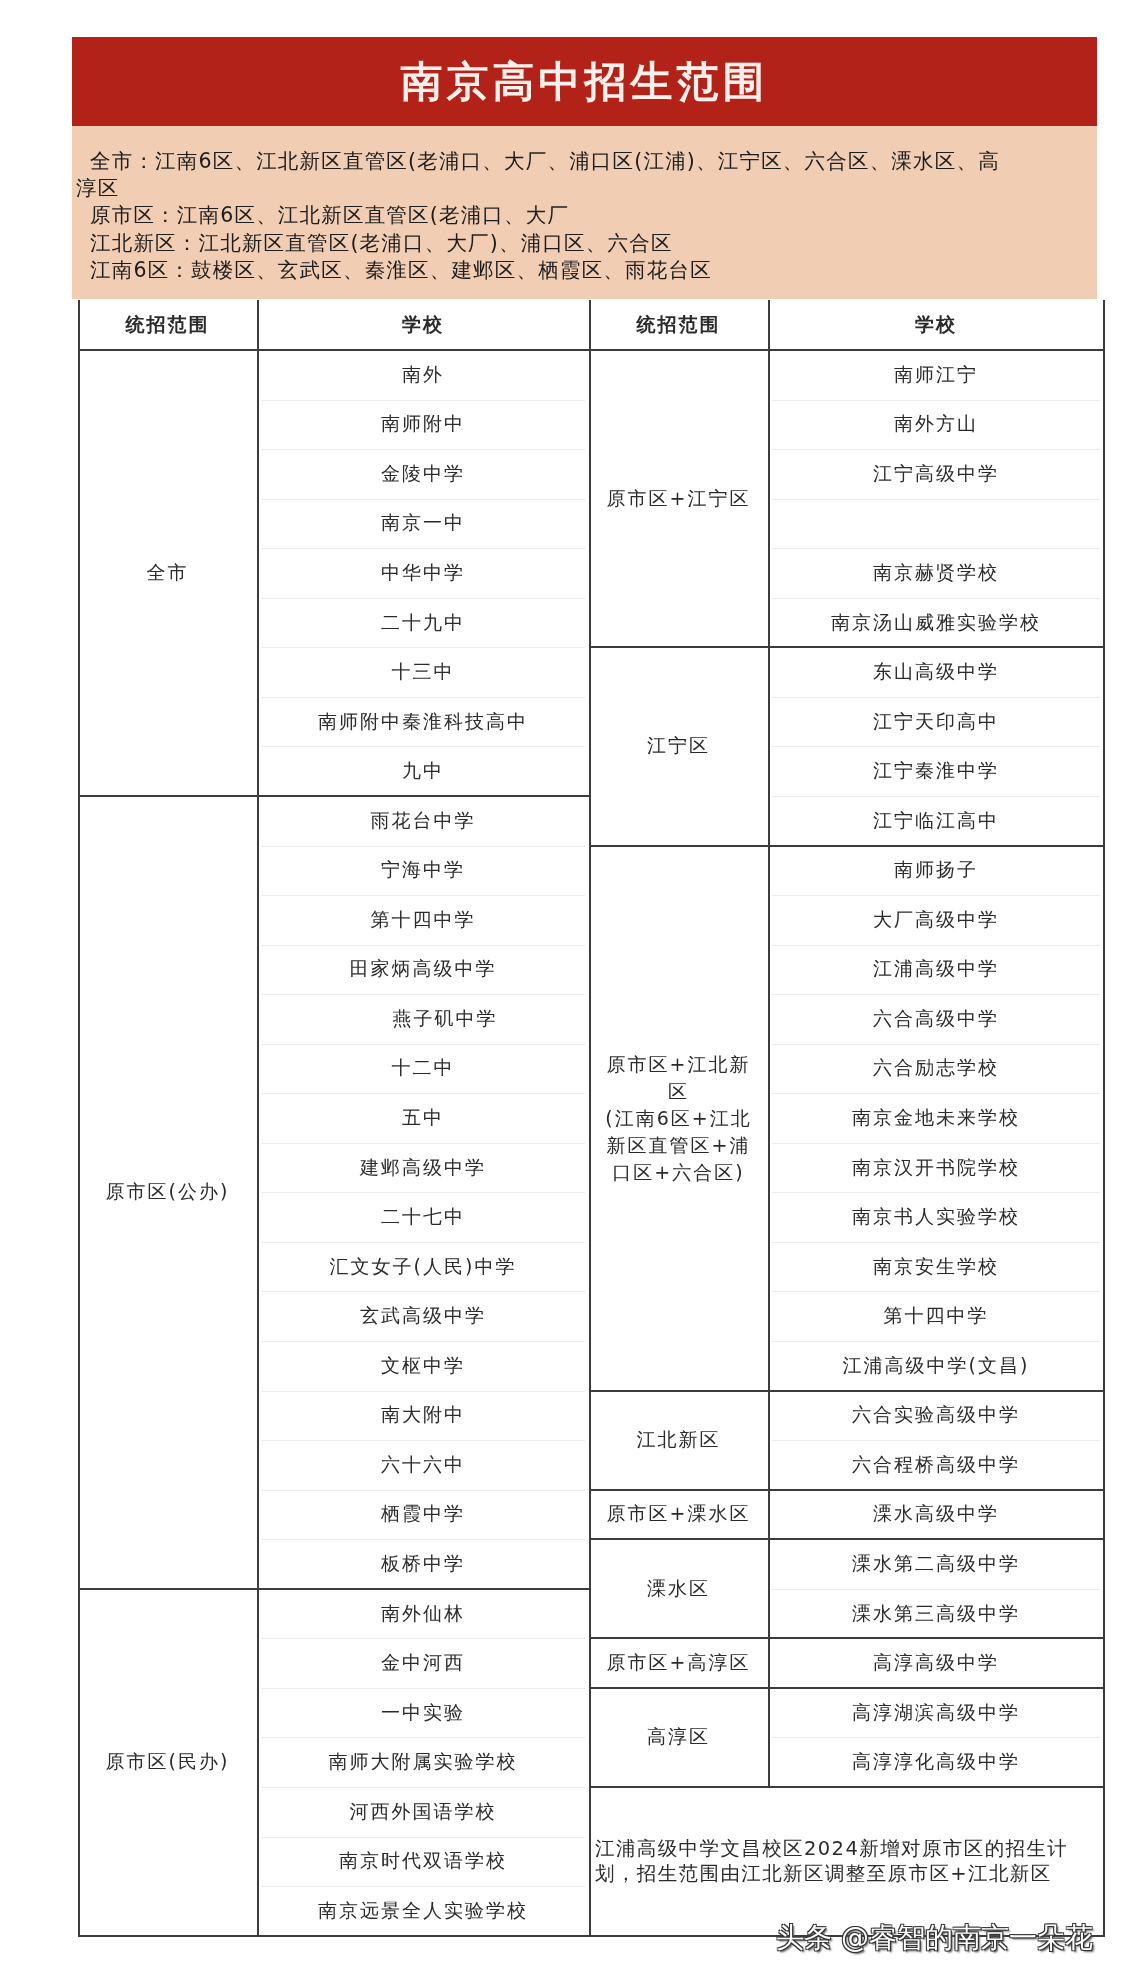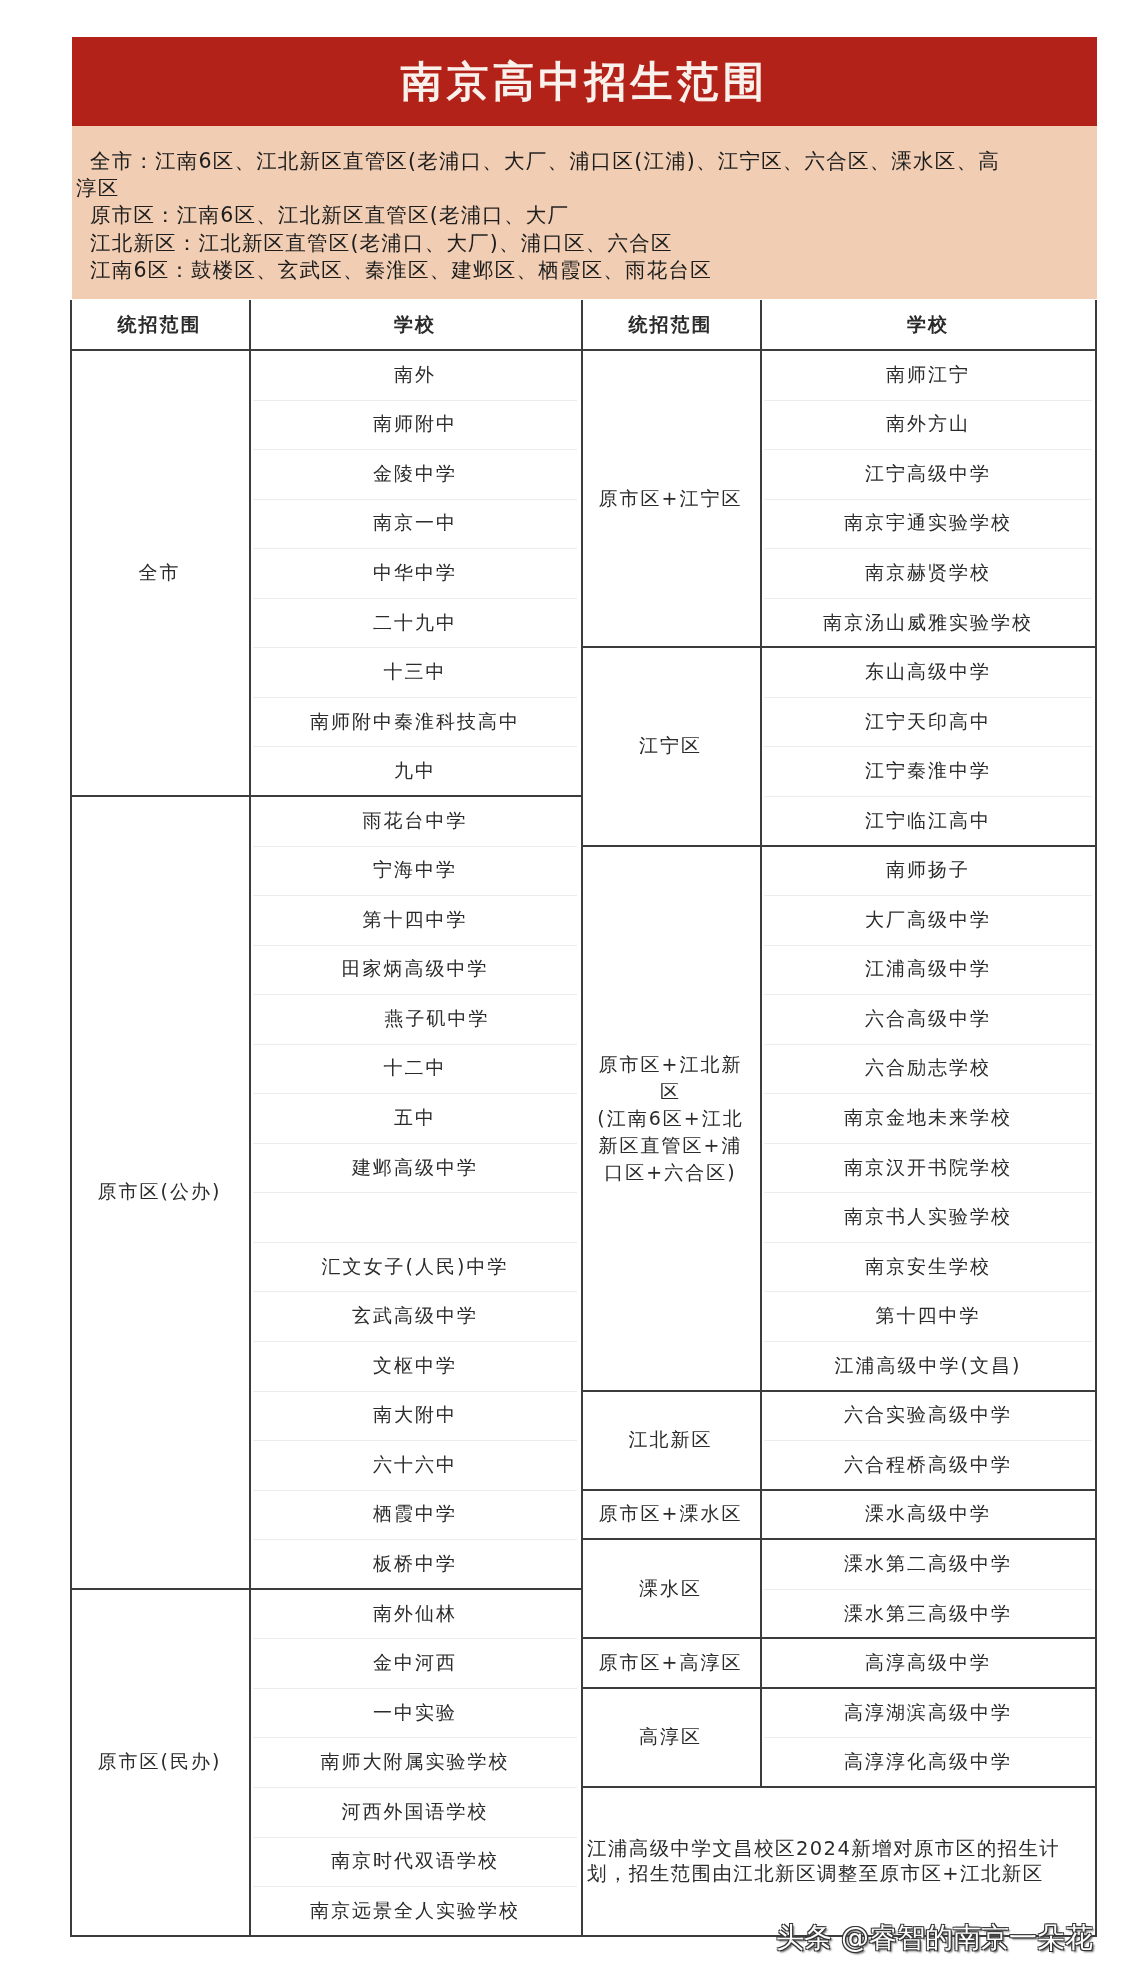--- a/index.html
+++ b/index.html
@@ -6,21 +6,21 @@
   body { width: 1122px; height: 1980px; position: relative; overflow: hidden;
          font-family: "DejaVu Sans", "Liberation Sans", sans-serif; color: #2a2a2a; }
   .title-bar { position: absolute; left: 72px; top: 37px; width: 1025px; height: 89px;
                background: #b22218; display: flex; align-items: center; justify-content: center; }
   .title-bar .title { color: #fbf1ec; font-size: 42px; letter-spacing: 4px; font-weight: bold; }
   .info-band { position: absolute; left: 72px; top: 126px; width: 1025px; height: 173px;
                background: #f0cdb3; box-sizing: border-box; padding: 22px 6px 0 4px; }
   .info-line { font-size: 20.5px; line-height: 27.2px; color: #1d1d1d; font-weight: bold; letter-spacing: 1.2px; }
   .info-line .lbl { font-weight: normal; margin-left: 14px; }
   .info-line .txt { font-weight: normal; }
-  .tbl { position: absolute; left: 70px; top: 300px; width: 1027px; height: 1168px; }
+  .tbl { position: absolute; left: 78px; top: 300px; width: 1027px; height: 1168px; }
   .cell { position: absolute; box-sizing: border-box; display: flex; align-items: center; justify-content: center;
           text-align: center; font-size: 19px; letter-spacing: 2px; color: #2b2b2b; }
   .hdr { font-weight: bold; font-size: 19px; letter-spacing: 2px; }
   .vline { position: absolute; width: 2px; background: #3c3c3c; }
   .hline { position: absolute; height: 2px; background: #3c3c3c; }
   .sline { position: absolute; height: 1px; background: #ececec; }
   .scope-multi { line-height: 27px; padding: 0 6px; }
   .note { position: absolute; box-sizing: border-box; padding: 0 6px 0 4px; font-size: 19.5px; line-height: 25px;
           letter-spacing: 1.4px; color: #2b2b2b; display: flex; align-items: center; }
   .watermark { position: absolute; left: 776px; top: 1919px; font-size: 28px; color: #ffffff; letter-spacing: 0px;
@@ -84,20 +84,21 @@
     <div class="cell" style="left: 179px; top: 644.6px; width: 332px; height: 49.55px;">田家炳高级中学</div>
     <div class="sline" style="left: 183px; top: 644.6px; width: 324px; height: 1px;"></div>
     <div class="cell" style="left: 179px; top: 694.15px; width: 332px; height: 49.55px; margin-left: 22px;">燕子矶中学</div>
     <div class="sline" style="left: 183px; top: 694.15px; width: 324px; height: 1px;"></div>
     <div class="cell" style="left: 179px; top: 743.7px; width: 332px; height: 49.55px;">十二中</div>
     <div class="sline" style="left: 183px; top: 743.7px; width: 324px; height: 1px;"></div>
     <div class="cell" style="left: 179px; top: 793.25px; width: 332px; height: 49.55px;">五中</div>
     <div class="sline" style="left: 183px; top: 793.25px; width: 324px; height: 1px;"></div>
     <div class="cell" style="left: 179px; top: 842.8px; width: 332px; height: 49.55px;">建邺高级中学</div>
     <div class="sline" style="left: 183px; top: 842.8px; width: 324px; height: 1px;"></div>
+    <div class="cell" style="left: 179px; top: 892.35px; width: 332px; height: 49.55px;">二十七中</div>
     <div class="sline" style="left: 183px; top: 892.35px; width: 324px; height: 1px;"></div>
     <div class="cell" style="left: 179px; top: 941.9px; width: 332px; height: 49.55px;">汇文女子(人民)中学</div>
     <div class="sline" style="left: 183px; top: 941.9px; width: 324px; height: 1px;"></div>
     <div class="cell" style="left: 179px; top: 991.45px; width: 332px; height: 49.55px;">玄武高级中学</div>
     <div class="sline" style="left: 183px; top: 991.45px; width: 324px; height: 1px;"></div>
     <div class="cell" style="left: 179px; top: 1041px; width: 332px; height: 49.55px;">文枢中学</div>
     <div class="sline" style="left: 183px; top: 1041px; width: 324px; height: 1px;"></div>
     <div class="cell" style="left: 179px; top: 1090.55px; width: 332px; height: 49.55px;">南大附中</div>
     <div class="sline" style="left: 183px; top: 1090.55px; width: 324px; height: 1px;"></div>
     <div class="cell" style="left: 179px; top: 1140.1px; width: 332px; height: 49.55px;">六十六中</div>
@@ -121,21 +122,20 @@
     <div class="sline" style="left: 183px; top: 1536.5px; width: 324px; height: 1px;"></div>
     <div class="cell" style="left: 179px; top: 1586.05px; width: 332px; height: 49.55px;">南京远景全人实验学校</div>
     <div class="sline" style="left: 183px; top: 1586.05px; width: 324px; height: 1px;"></div>
     <div class="hline" style="left: 0px; top: 1634.6px; width: 512px; height: 2px;"></div>
     <div class="cell" style="left: 511px; top: 50px; width: 179px; height: 297.3px;">原市区+江宁区</div>
     <div class="cell" style="left: 690px; top: 50px; width: 336px; height: 49.55px;">南师江宁</div>
     <div class="cell" style="left: 690px; top: 99.55px; width: 336px; height: 49.55px;">南外方山</div>
     <div class="sline" style="left: 694px; top: 99.55px; width: 328px; height: 1px;"></div>
     <div class="cell" style="left: 690px; top: 149.1px; width: 336px; height: 49.55px;">江宁高级中学</div>
     <div class="sline" style="left: 694px; top: 149.1px; width: 328px; height: 1px;"></div>
-    <div class="cell" style="left: 690px; top: 198.65px; width: 336px; height: 49.55px;">南京宇通实验学校</div>
     <div class="sline" style="left: 694px; top: 198.65px; width: 328px; height: 1px;"></div>
     <div class="cell" style="left: 690px; top: 248.2px; width: 336px; height: 49.55px;">南京赫贤学校</div>
     <div class="sline" style="left: 694px; top: 248.2px; width: 328px; height: 1px;"></div>
     <div class="cell" style="left: 690px; top: 297.75px; width: 336px; height: 49.55px;">南京汤山威雅实验学校</div>
     <div class="sline" style="left: 694px; top: 297.75px; width: 328px; height: 1px;"></div>
     <div class="hline" style="left: 511px; top: 346.3px; width: 516px; height: 2px;"></div>
     <div class="cell" style="left: 511px; top: 347.3px; width: 179px; height: 198.2px;">江宁区</div>
     <div class="cell" style="left: 690px; top: 347.3px; width: 336px; height: 49.55px;">东山高级中学</div>
     <div class="cell" style="left: 690px; top: 396.85px; width: 336px; height: 49.55px;">江宁天印高中</div>
     <div class="sline" style="left: 694px; top: 396.85px; width: 328px; height: 1px;"></div>

